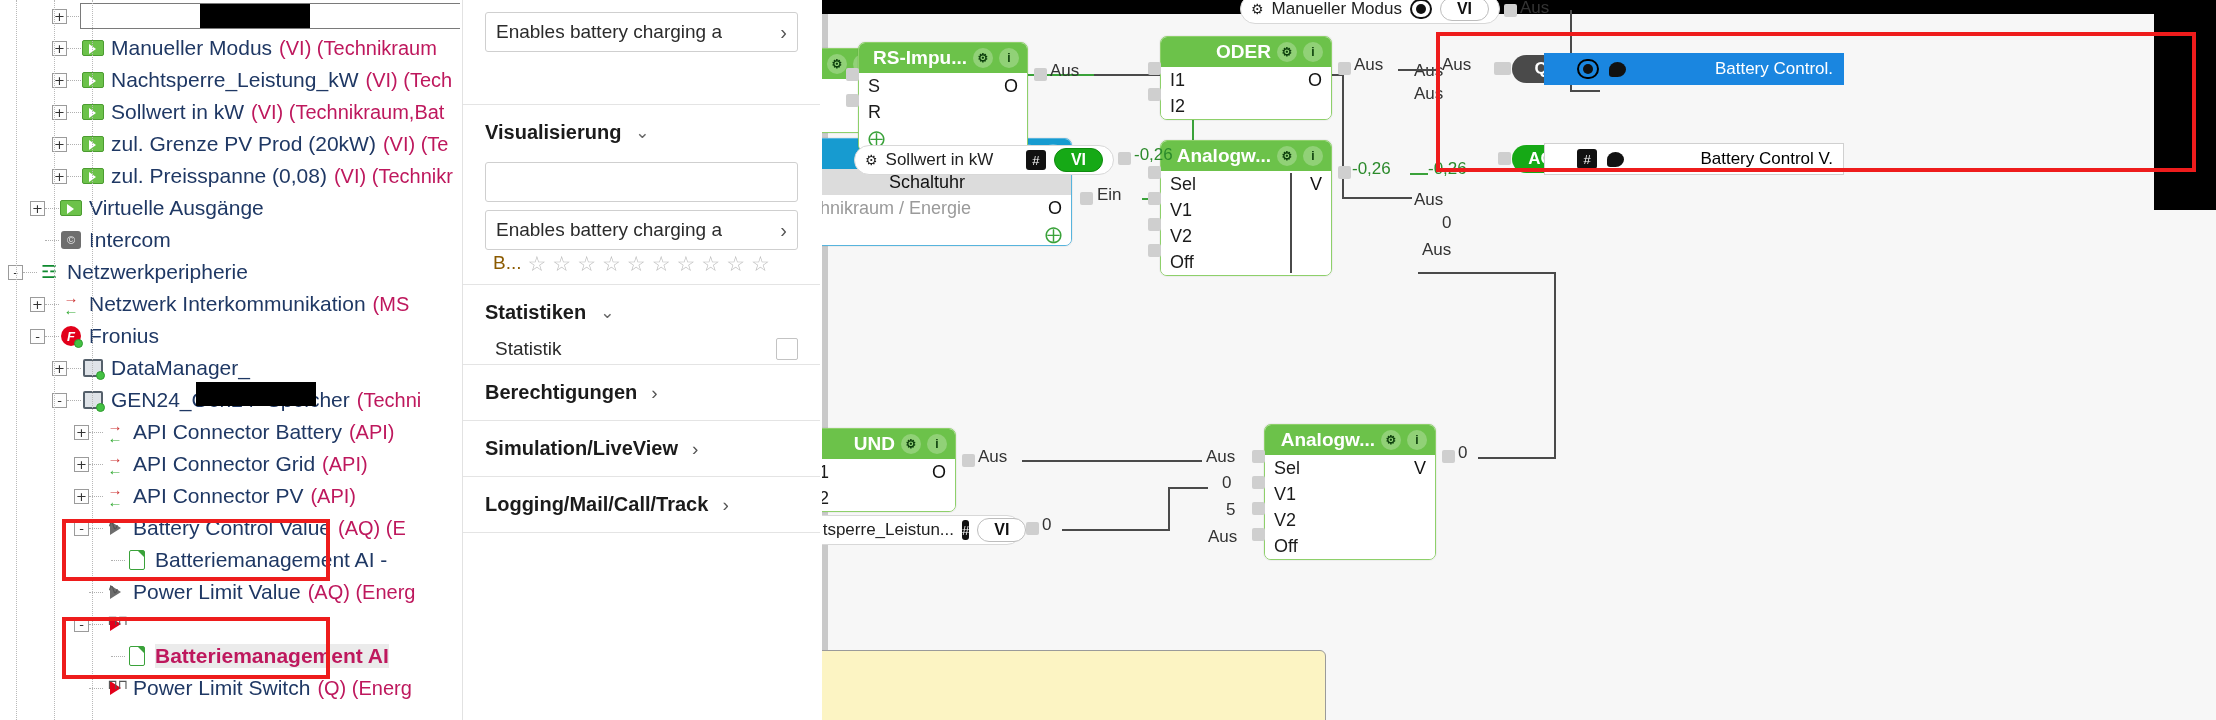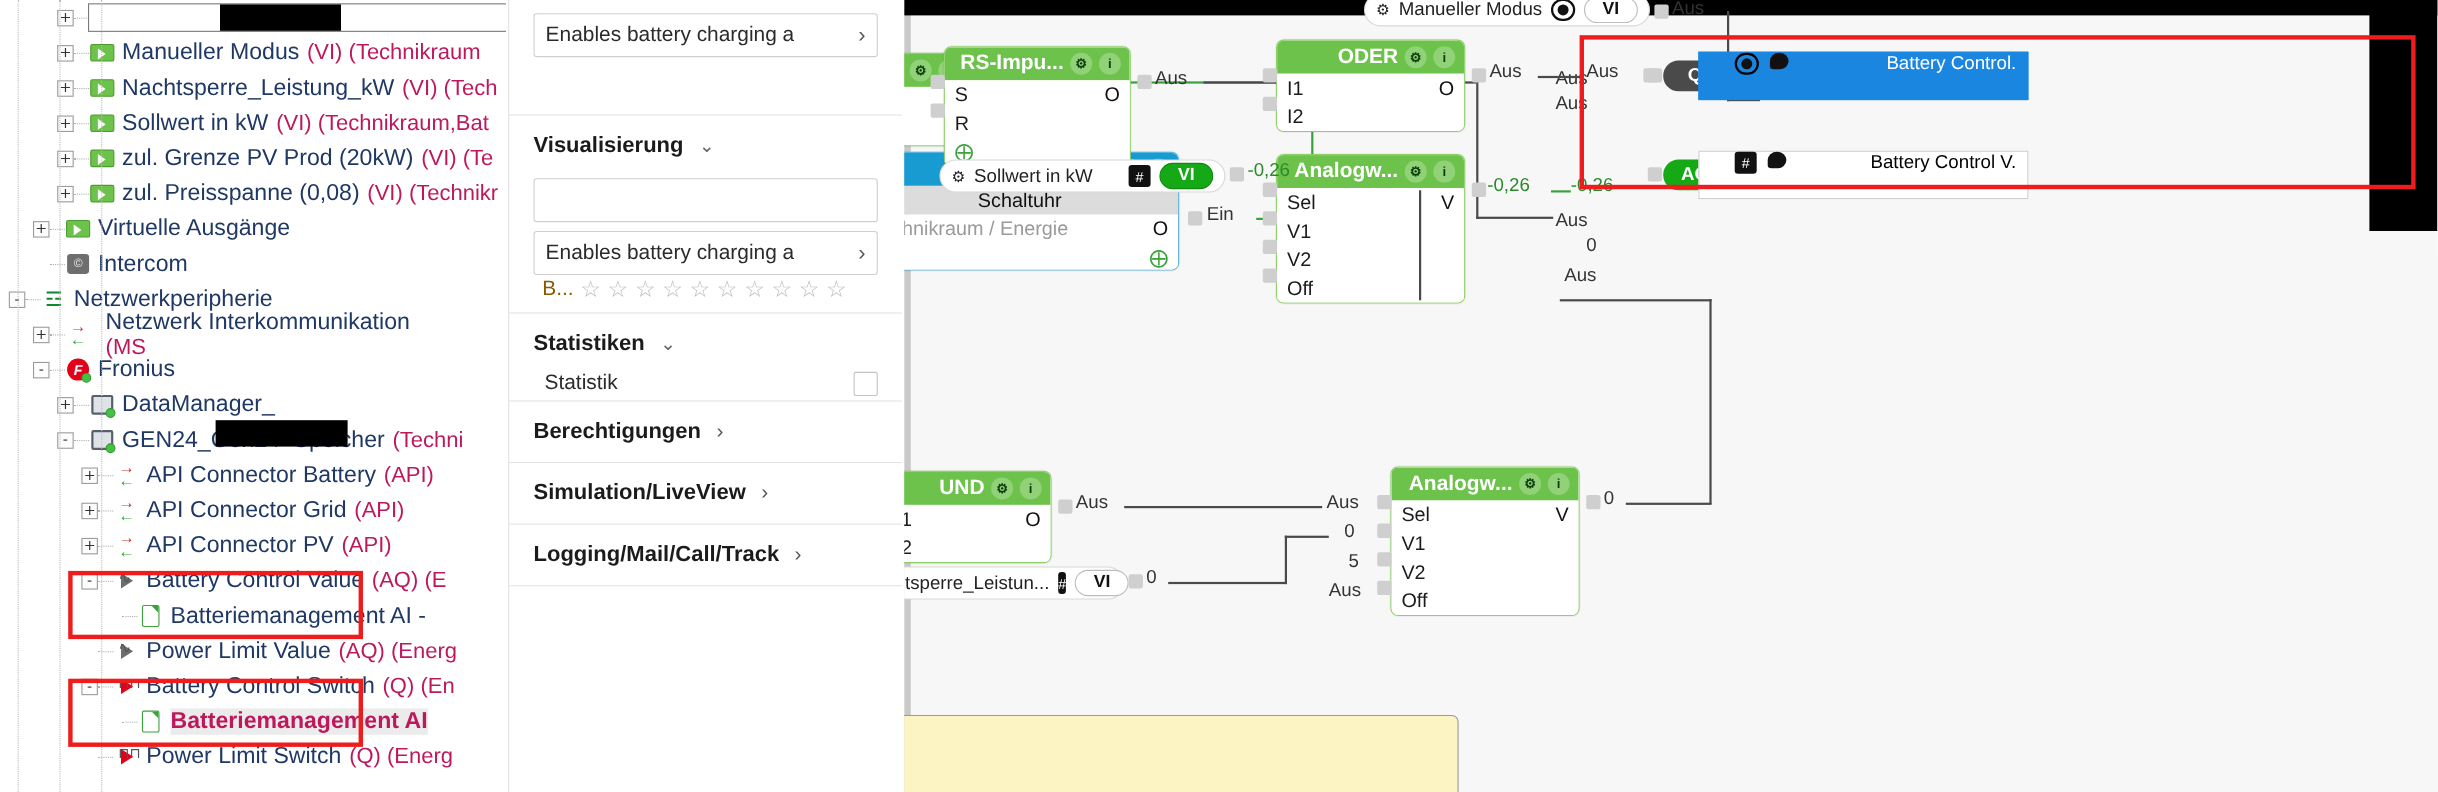--- a/index.html
+++ b/index.html
@@ -153,21 +153,21 @@
   }
   .tag-vi.green{ background:#16a916; color:#fff; border-color:#0e8a0e; }
   .sq-dark{ width:20px;height:20px;background:#111;color:#fff;font-size:13px;
     display:flex;align-items:center;justify-content:center;border-radius:3px;}
   .toggle-knob{ width:22px;height:20px;border-radius:11px;border:2px solid #111;
     display:flex;align-items:center;justify-content:center;}
   .toggle-knob i{ width:10px;height:10px;border-radius:50%;background:#111;display:block;}
 
   .out-row{ position:absolute; display:flex; align-items:center; height:28px;}
   .out-strip{
-    display:flex; gap:10px; height:44px; padding:0 10px 0 0;
+    display:flex; align-items:center; gap:10px; height:32px; padding:0 10px 0 0;
     border:1px solid #d0d0d0; background:#fff;
   }
   .out-strip.blue{ background:#1a86e0; border-color:#1a86e0; color:#fff; }
   .cap{
     height:28px; min-width:58px; border-radius:14px; display:flex;
     align-items:center; justify-content:center; font-size:17px; font-weight:bold; color:#fff;
   }
   .cap.dark{ background:#4a4a4a; }
   .cap.green{ background:#16a916; }
   .blob{ width:17px;height:15px;background:#111;border-radius:50% 50% 50% 20%;}
@@ -277,21 +277,21 @@
         <span style="display: inline-flex; align-items: baseline;">
           <span class="lbl">Netzwerkperipherie</span>
         </span>
       </div>
       <div class="tree-row" style="padding-left: 30px;">
         <span class="expander">+</span>
         <span class="dots"></span>
         <span class="ico ico-api">
           <span style="font-size:15px;line-height:.8;display:block"><span style="color:#c33">→</span><br><span style="color:#3a3">←</span></span>
         </span>
-        <span style="display: inline-flex; align-items: baseline; flex-direction: column;">
+        <span style="display: inline-flex; align-items: baseline;">
           <span class="lbl">Netzwerk Interkommunikation</span>
           <span class="meta">(MS</span>
         </span>
       </div>
       <div class="tree-row" style="padding-left: 30px;">
         <span class="expander">-</span>
         <span class="dots"></span>
         <span class="ico">
           <span class="ico-fronius">F</span>
           <span class="dot-green"></span>
@@ -395,24 +395,20 @@
         </span>
       </div>
       <div class="tree-row" style="padding-left: 74px;">
         <span class="expander">-</span>
         <span class="dots"></span>
         <span class="ico">
           <span style="display:block;position:relative">
             <span style="position:absolute;top:-11px;left:-2px;font-size:13px;color:#555">⊓⊓</span>
           </span>
           <span class="tri-red"></span>
-        </span>
-        <span style="display: inline-flex; align-items: baseline;">
-          <span class="lbl">Battery Control Switch</span>
-          <span class="meta">(Q) (En</span>
         </span>
       </div>
       <div class="tree-row bold" style="padding-left: 96px;">
         <span class="expander" style="border: none; background: transparent;"></span>
         <span class="dots"></span>
         <span class="ico">
           <span class="ico-doc"></span>
         </span>
         <span class="hl-grey" style="display: inline-flex; align-items: baseline;">
           <span class="lbl">Batteriemanagement AI</span>

